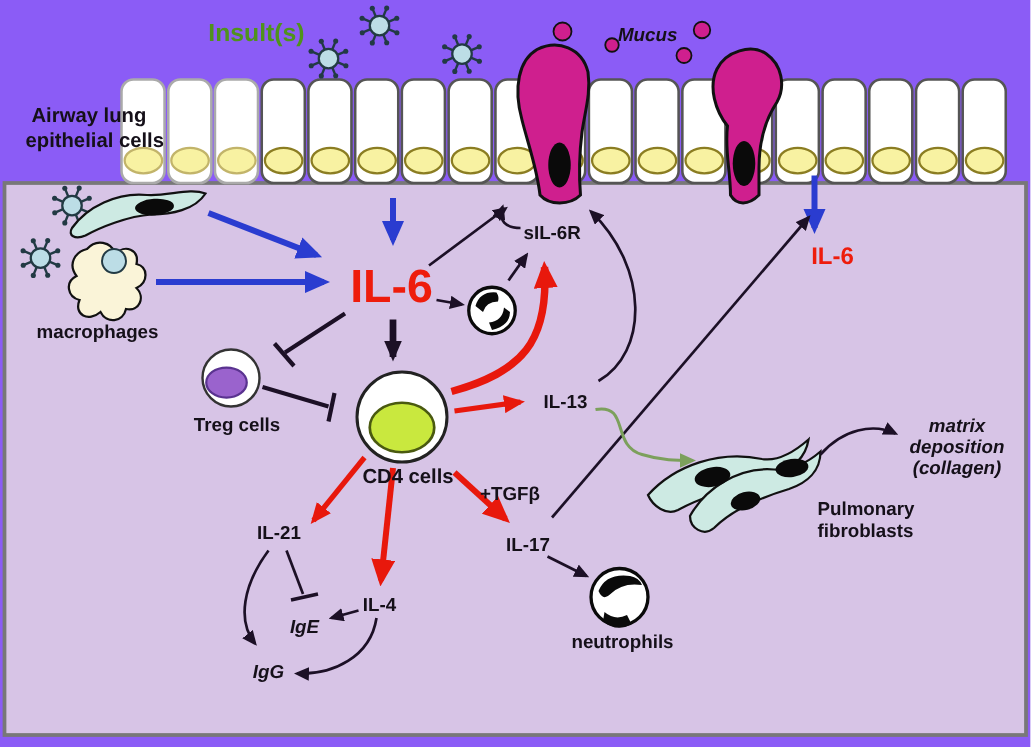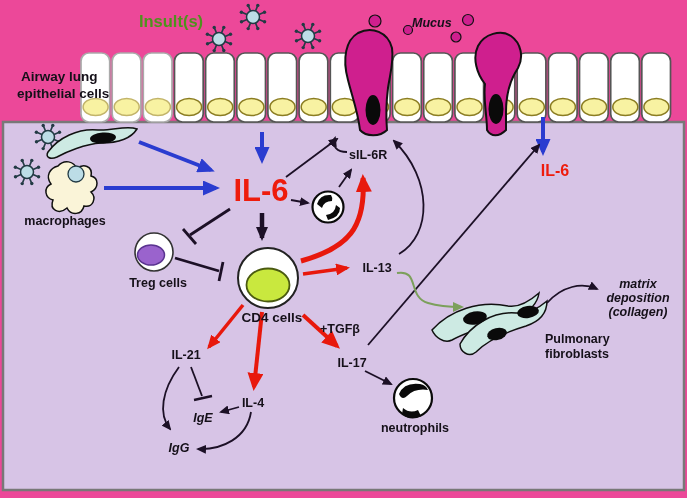--- a/index.html
+++ b/index.html
@@ -1,16 +1,16 @@
 <!DOCTYPE html>
 <html><head>
 <meta charset="utf-8">
 <style>
   html,body{margin:0;padding:0;background:#ffffff;}
-  #canvas{position:relative;width:687px;height:498px;background:#ec4899;overflow:hidden;
+  #canvas{position:relative;width:687px;height:498px;background:#8b5cf6;overflow:hidden;
           font-family:"Liberation Sans",sans-serif;}
   svg text{font-family:"Liberation Sans",sans-serif;}
   .lbl{font-weight:bold;fill:#151019;}
   .lbl-it{font-weight:bold;font-style:italic;fill:#151019;}
 </style>
 </head>
 <body>
 
 <div id="canvas">
 <svg width="687" height="498" viewBox="0 0 687 498">

